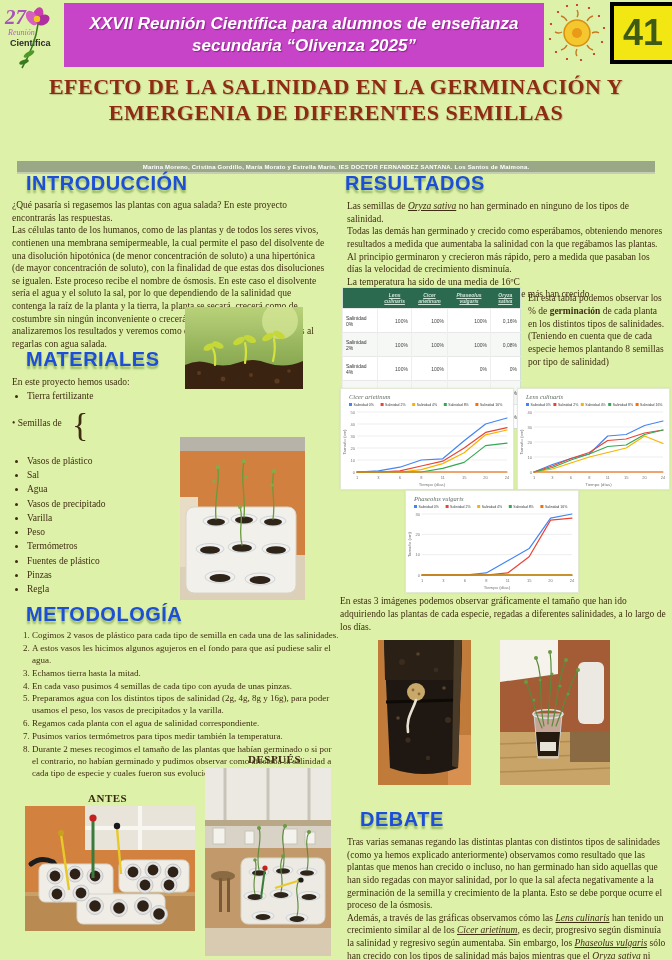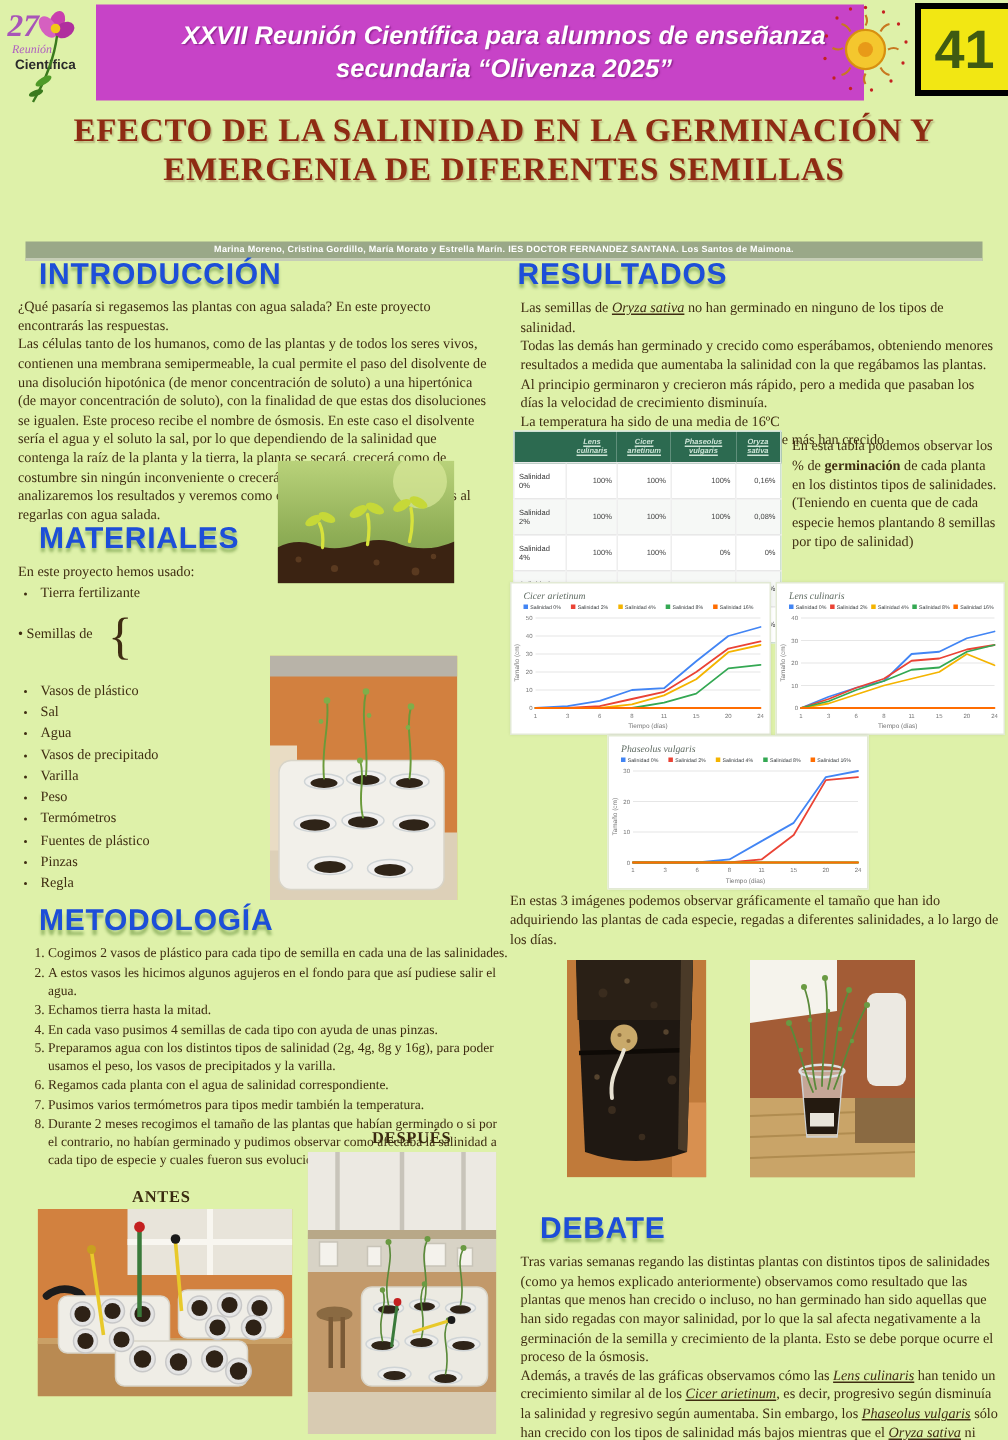--- a/index.html
+++ b/index.html
@@ -1,21 +1,21 @@
 <!DOCTYPE html>
 <html><head>
 <meta charset="utf-8">
 <style>
   html,body{margin:0;padding:0;}
   body{background:#c9c9c9;font-family:"Liberation Serif",serif;}
   #poster{position:relative;width:672px;height:960px;background:#def1a9;overflow:hidden;margin:0 auto;}
   .abs{position:absolute;}
 
   
-  .banner{left:64px;top:3px;width:480px;height:64px;background:#c743c7;display:flex;flex-direction:column;align-items:center;justify-content:center;padding-left:32px;}
+  .banner{left:64px;top:3px;width:480px;height:64px;background:#c743c7;display:flex;flex-direction:column;align-items:center;justify-content:center;}
   .banner div{color:#fff;font-family:"Liberation Sans",sans-serif;font-weight:bold;font-style:italic;font-size:17px;line-height:1.3;text-shadow:1px 1px 1px rgba(90,0,90,.5);}
   .numbox{left:610px;top:2px;width:58px;height:54px;background:#f2e713;border:4px solid #000000;display:flex;align-items:center;justify-content:center;font-family:"Liberation Sans",sans-serif;font-weight:bold;font-size:36px;color:#3f5a12;}
   .title{left:40px;top:74px;width:592px;text-align:center;color:#8e2b13;font-weight:bold;font-size:22px;line-height:1.18;letter-spacing:.5px;text-shadow:1px 1px 1px rgba(80,20,0,.25);}
   .authors{left:17px;top:161px;width:638px;height:11px;background:#9aa888;border-bottom:2px solid #c6cdb6;display:flex;align-items:center;justify-content:center;}
   .authors span{color:#fff;font-family:"Liberation Sans",sans-serif;font-weight:bold;font-size:6px;letter-spacing:.2px;}
 
   
   .h2{font-family:"Liberation Sans",sans-serif;font-weight:bold;font-size:20px;color:#1d4ed8;letter-spacing:.5px;text-shadow:0 3px 2px rgba(70,120,30,.45);}
 
   .body-text{color:#3f2d12;font-size:9.5px;line-height:1.33;}

